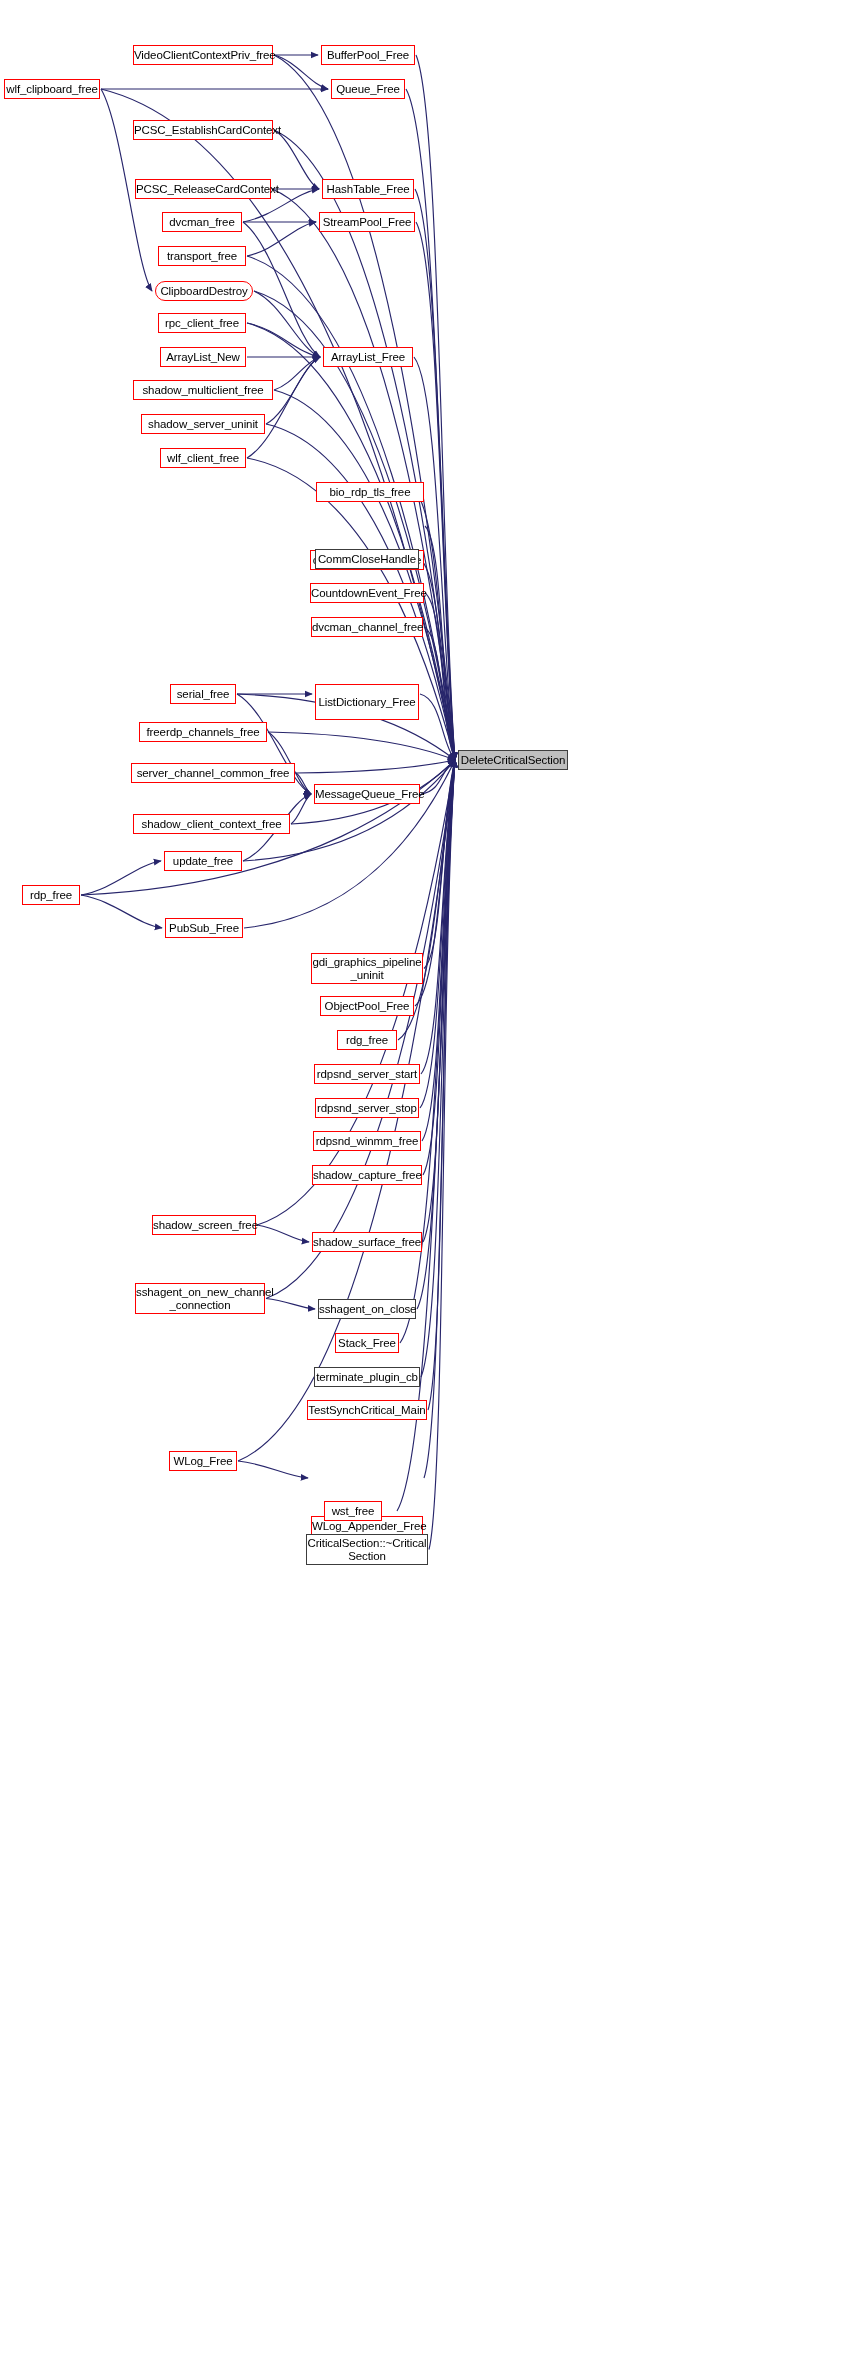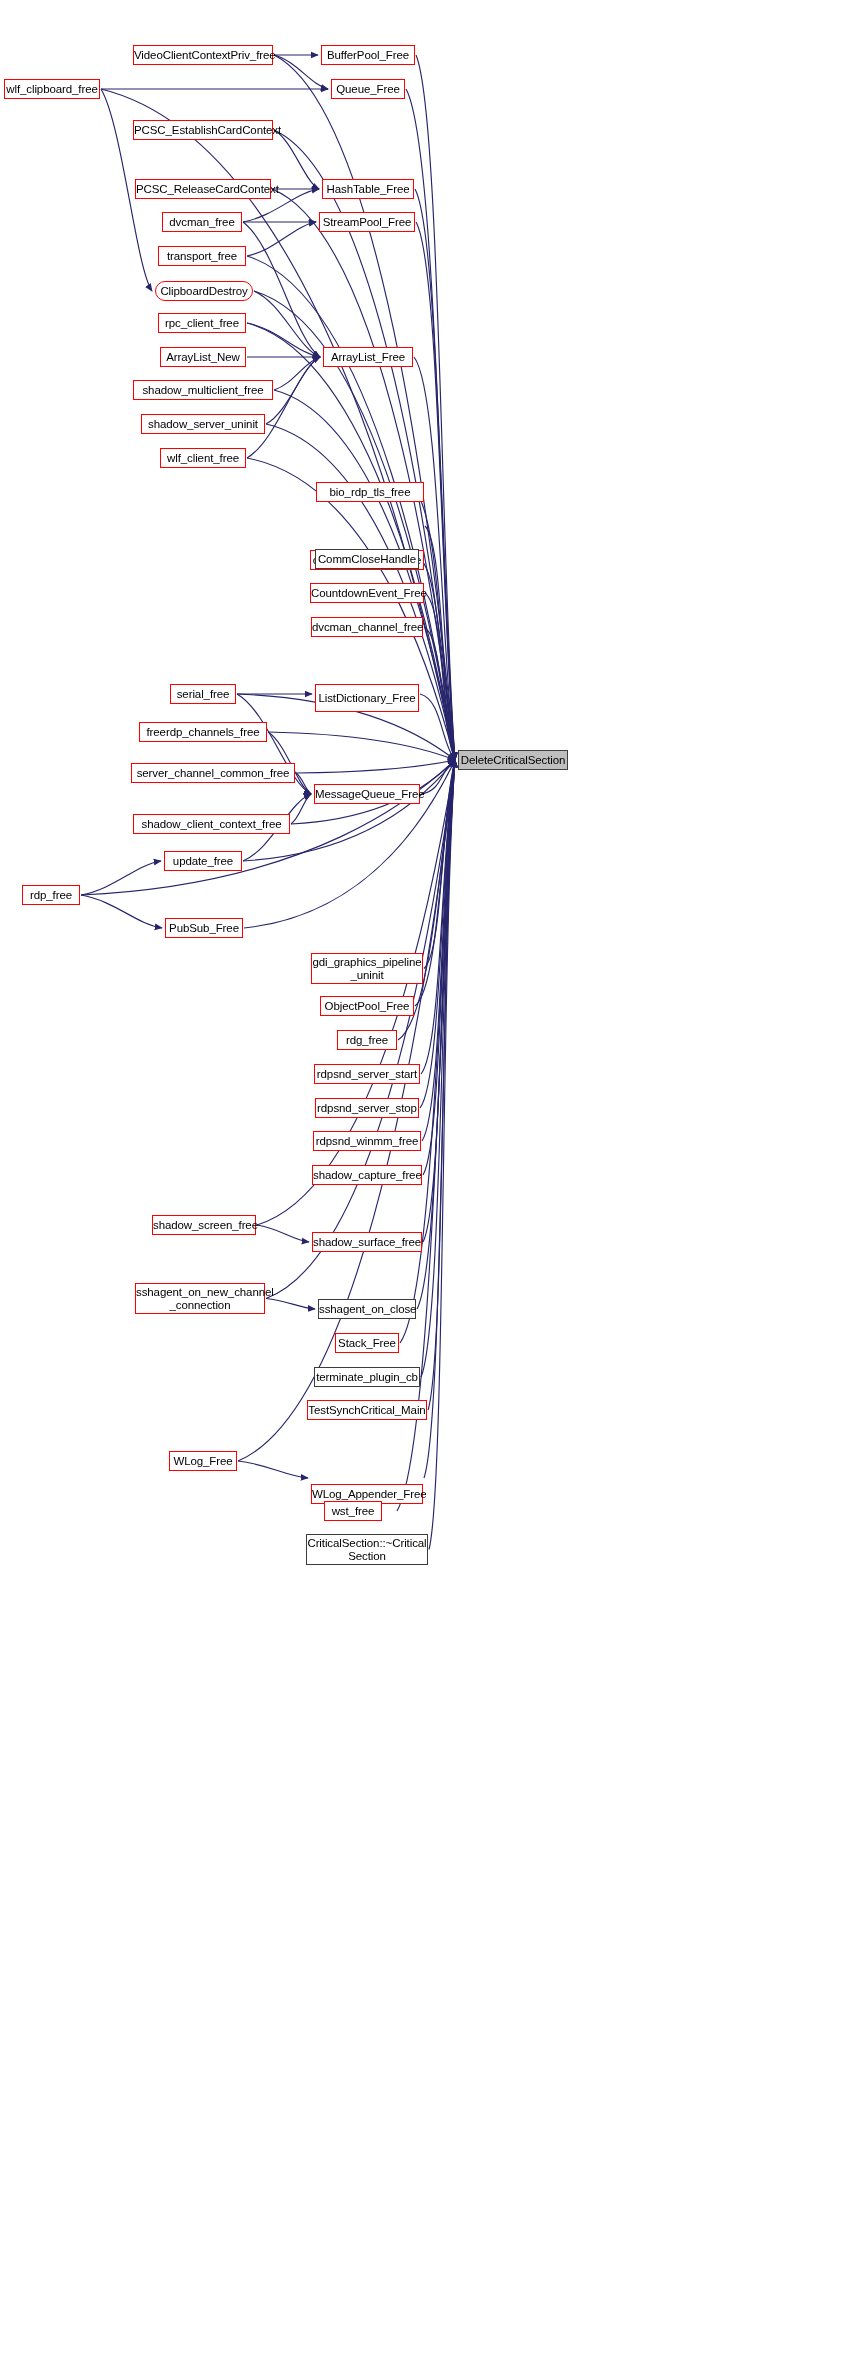--- a/index.html
+++ b/index.html
@@ -155,21 +155,21 @@
     <div class="node" style="left: 323px; top: 347px; width: 90px; height: 20px;"><span class="node-label">ArrayList_Free</span></div>
     <div class="node" style="left: 133px; top: 380px; width: 140px; height: 20px;"><span class="node-label">shadow_multiclient_free</span></div>
     <div class="node" style="left: 141px; top: 414px; width: 124px; height: 20px;"><span class="node-label">shadow_server_uninit</span></div>
     <div class="node" style="left: 160px; top: 448px; width: 86px; height: 20px;"><span class="node-label">wlf_client_free</span></div>
     <div class="node" style="left: 316px; top: 482px; width: 108px; height: 20px;"><span class="node-label">bio_rdp_tls_free</span></div>
     <div class="node" style="left: 310px; top: 516px; width: 114px; height: 20px; margin-top: 34px;"><span class="node-label">cam_v4l_stream_free</span></div>
     <div class="node gray" style="left: 315px; top: 549px; width: 104px; height: 20px;"><span class="node-label">CommCloseHandle</span></div>
     <div class="node" style="left: 310px; top: 583px; width: 114px; height: 20px;"><span class="node-label">CountdownEvent_Free</span></div>
     <div class="node" style="left: 311px; top: 617px; width: 112px; height: 20px;"><span class="node-label">dvcman_channel_free</span></div>
     <div class="node" style="left: 170px; top: 684px; width: 66px; height: 20px;"><span class="node-label">serial_free</span></div>
-    <div class="node" style="left: 315px; top: 684px; width: 104px; height: 28px; align-items: center;"><span class="node-label">ListDictionary_Free</span></div>
+    <div class="node" style="left: 315px; top: 684px; width: 104px; height: 36px; align-items: center;"><span class="node-label">ListDictionary_Free</span></div>
     <div class="node" style="left: 139px; top: 722px; width: 128px; height: 20px;"><span class="node-label">freerdp_channels_free</span></div>
     <div class="node" style="left: 131px; top: 763px; width: 164px; height: 20px;"><span class="node-label">server_channel_common_free</span></div>
     <div class="node" style="left: 314px; top: 784px; width: 106px; height: 20px;"><span class="node-label">MessageQueue_Free</span></div>
     <div class="node" style="left: 133px; top: 814px; width: 157px; height: 20px;"><span class="node-label">shadow_client_context_free</span></div>
     <div class="node" style="left: 164px; top: 851px; width: 78px; height: 20px;"><span class="node-label">update_free</span></div>
     <div class="node" style="left: 22px; top: 885px; width: 58px; height: 20px;"><span class="node-label">rdp_free</span></div>
     <div class="node" style="left: 165px; top: 918px; width: 78px; height: 20px;"><span class="node-label">PubSub_Free</span></div>
     <div class="node" style="left: 311px; top: 953px; width: 112px; height: 31px;"><span class="node-label">gdi_graphics_pipeline
 _uninit</span></div>
     <div class="node" style="left: 320px; top: 996px; width: 94px; height: 20px;"><span class="node-label">ObjectPool_Free</span></div>
@@ -180,18 +180,18 @@
     <div class="node" style="left: 312px; top: 1165px; width: 110px; height: 20px;"><span class="node-label">shadow_capture_free</span></div>
     <div class="node" style="left: 152px; top: 1215px; width: 104px; height: 20px;"><span class="node-label">shadow_screen_free</span></div>
     <div class="node" style="left: 312px; top: 1232px; width: 110px; height: 20px;"><span class="node-label">shadow_surface_free</span></div>
     <div class="node" style="left: 135px; top: 1283px; width: 130px; height: 31px;"><span class="node-label">sshagent_on_new_channel
 _connection</span></div>
     <div class="node gray" style="left: 318px; top: 1299px; width: 98px; height: 20px;"><span class="node-label">sshagent_on_close</span></div>
     <div class="node" style="left: 335px; top: 1333px; width: 64px; height: 20px;"><span class="node-label">Stack_Free</span></div>
     <div class="node gray" style="left: 314px; top: 1367px; width: 106px; height: 20px;"><span class="node-label">terminate_plugin_cb</span></div>
     <div class="node" style="left: 307px; top: 1400px; width: 120px; height: 20px;"><span class="node-label">TestSynchCritical_Main</span></div>
     <div class="node" style="left: 169px; top: 1451px; width: 68px; height: 20px;"><span class="node-label">WLog_Free</span></div>
-    <div class="node" style="left: 311px; top: 1484px; width: 112px; height: 20px;"><span class="node-label">WLog_Appender_Free</span></div>
+    <div class="node" style="left: 311px; top: 1516px; width: 112px; height: 20px;"><span class="node-label">WLog_Appender_Free</span></div>
     <div class="node" style="left: 324px; top: 1501px; width: 58px; height: 20px;"><span class="node-label">wst_free</span></div>
     <div class="node gray" style="left: 306px; top: 1534px; width: 122px; height: 31px;"><span class="node-label">CriticalSection::~Critical
 Section</span></div>
     <div class="node focus" style="left: 458px; top: 750px; width: 110px; height: 20px;"><span class="node-label">DeleteCriticalSection</span></div>
   </div>
 
 </body></html>

